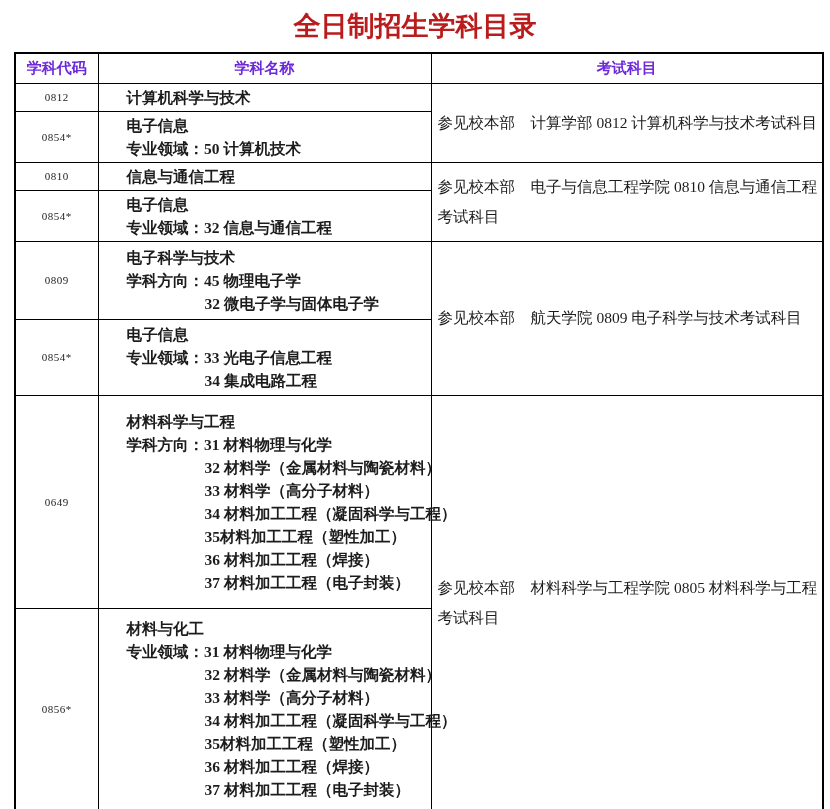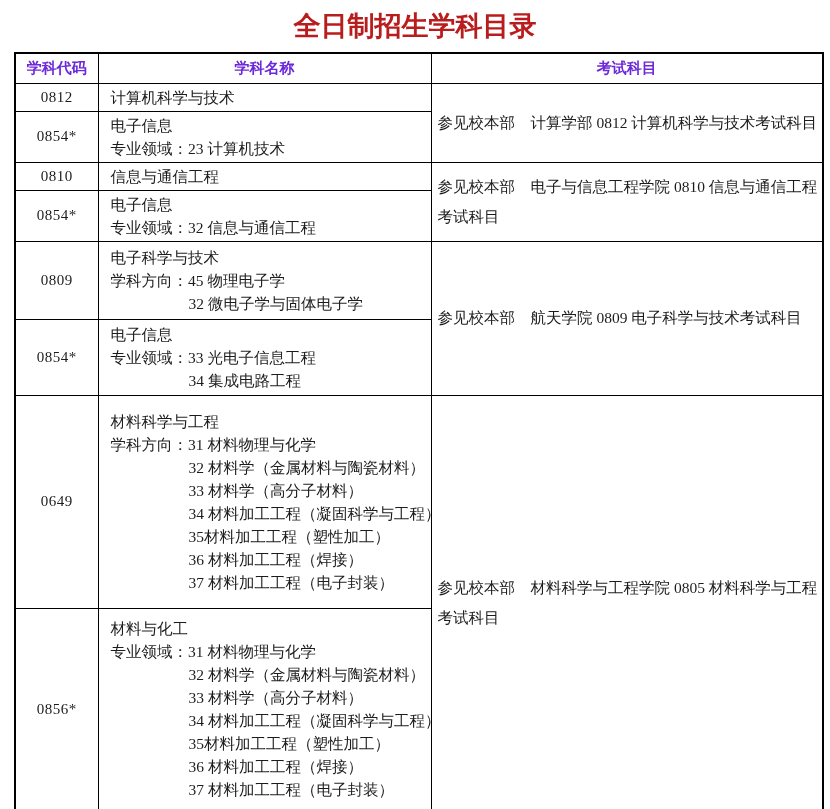--- a/index.html
+++ b/index.html
@@ -40,26 +40,27 @@
     font-size: 15px;
     font-weight: 700;
     text-align: center;
     vertical-align: middle;
     color: #6d28d9;
     height: 30px;
   }
   td.code {
     text-align: center;
     vertical-align: middle;
-    font-size: 15px;
+    font-size: 11px;
     letter-spacing: 0.5px;
   }
   td.name {
     vertical-align: middle;
-    padding: 2px 6px 2px 12px;
+    padding: 2px 6px 2px 28px;
+    font-weight: bold;
   }
   td.name .ln {
     font-size: 15.5px;
     line-height: 23px;
     white-space: nowrap;
   }
   td.name .ln.ind { padding-left: 78px; }
   td.exam {
     vertical-align: middle;
     padding: 2px 6px 2px 6px;
@@ -98,21 +99,21 @@
           <div class="ln">计算机科学与技术</div>
         </td>
         <td class="exam" rowspan="2">
           <div class="xln">参见校本部　计算学部 0812 计算机科学与技术考试科目</div>
         </td>
       </tr>
       <tr style="height:48px">
         <td class="code">0854*</td>
         <td class="name">
           <div class="ln">电子信息</div>
-          <div class="ln">专业领域：23  计算机技术</div>
+          <div class="ln">专业领域：50  计算机技术</div>
         </td>
       </tr>
 
       <tr style="height:25px">
         <td class="code">0810</td>
         <td class="name">
           <div class="ln">信息与通信工程</div>
         </td>
         <td class="exam" rowspan="2">
           <div class="xln">参见校本部　电子与信息工程学院 0810 信息与通信工程</div>

